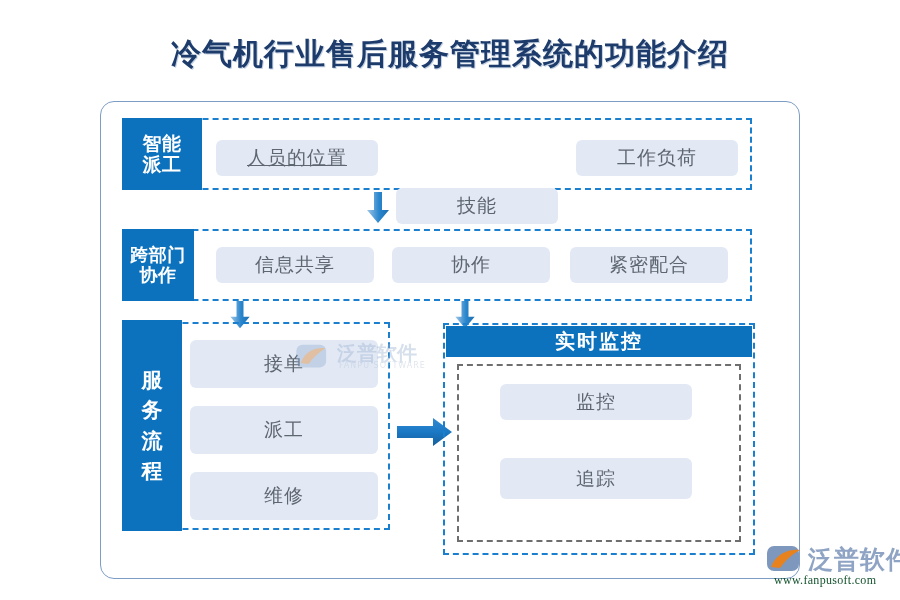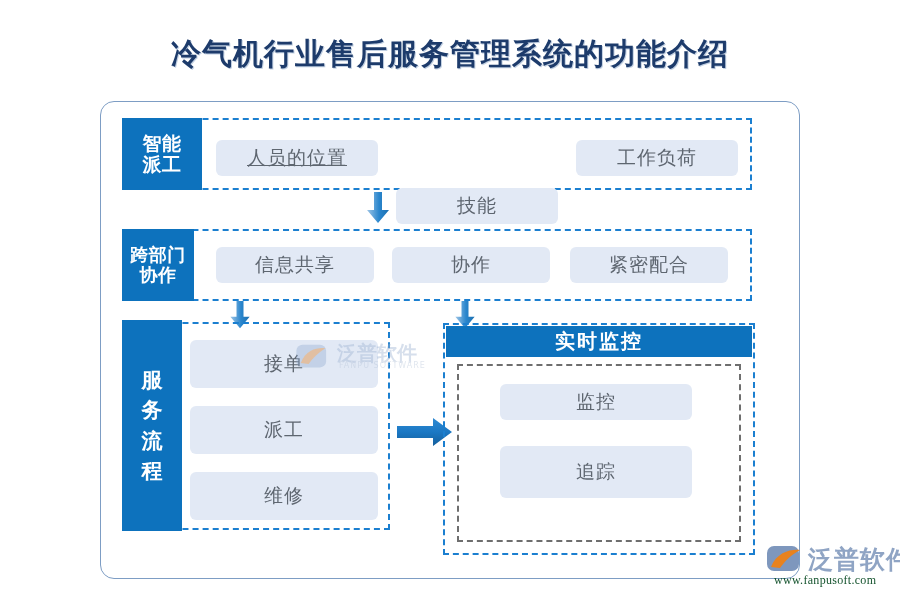--- a/index.html
+++ b/index.html
@@ -211,21 +211,21 @@
     <polygon points="0,11 36,11 36,3 55,17 36,31 36,23 0,23" fill="url(#gright1)"></polygon>
   </svg>
 
   <div id="monitor-outer"></div>
 
   <div id="monitor-header">实时监控</div>
 
   <div id="monitor-inner"></div>
 
   <div class="chip" style="left:500px;top:384px;width:192px;height:36px;">监控</div>
-  <div class="chip" style="left:500px;top:446px;width:192px;height:52px;">追踪</div>
+  <div class="chip" style="left:500px;top:458px;width:192px;height:41px;">追踪</div>
 
   <div id="corner-logo">
     <svg class="lg-mark" viewBox="0 0 40 30">
       <rect x="1" y="2" width="32" height="25" rx="7" fill="#7e97bd"></rect>
       <path d="M5 23 C11 8, 25 5, 34 6 C25 11, 19 17, 14 24 Z" fill="#e8821e"></path>
     </svg>
     <div class="lg-text">泛普软件</div>
     <div class="lg-url">www.fanpusoft.com</div>
   </div>
 

